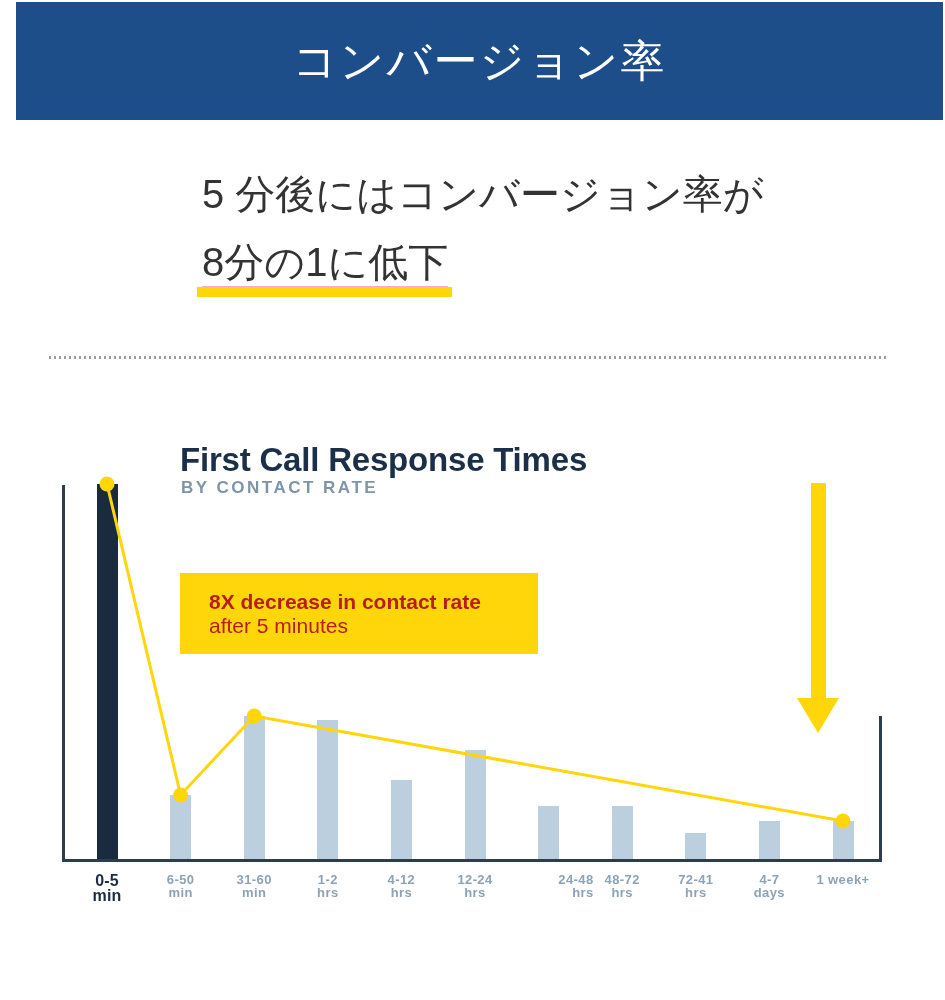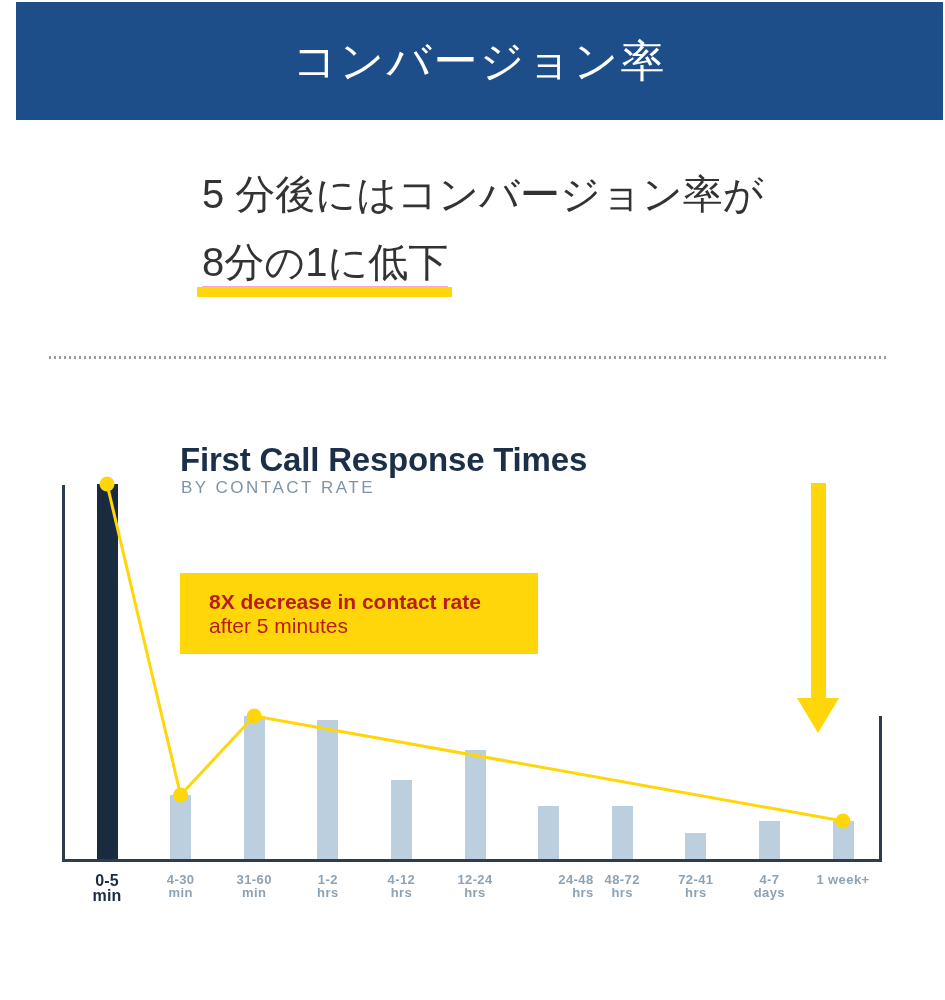--- a/index.html
+++ b/index.html
@@ -32,21 +32,21 @@
     position:absolute;left:49px;top:356px;width:839px;height:3px;
     background:repeating-linear-gradient(90deg,var(--divider,#9b9b9b) 0 2px,transparent 2px 5px);
   }
   
   .chart-title{
     position:absolute;left:180px;top:441px;
     font-size:33px;font-weight:bold;color:var(--title,#1b3048);letter-spacing:-0.2px;
   }
   .chart-subtitle{
     position:absolute;left:181px;top:478px;
-    font-size:17px;font-weight:400;color:var(--subtitle,#7e95a9);letter-spacing:2.5px;
+    font-size:17px;font-weight:700;color:var(--subtitle,#7e95a9);letter-spacing:2.5px;
   }
   
   .callout{
     position:absolute;left:180px;top:573px;width:358px;height:81px;
     background:var(--accent,#ffd60a);box-sizing:border-box;
     padding:17px 0 0 29px;color:#b91c1c;
   }
   .callout-l1{font-size:21px;font-weight:bold;line-height:24px;}
   .callout-l2{font-size:21px;line-height:24px;}
   
@@ -124,21 +124,21 @@
       <circle cx="781" cy="337" r="7.5" fill="#ffd60a"></circle>
     </svg>
   </div>
 
 <div class="xlabels" id="xlabels">
     <div class="xlabel xlabel-dark" style="left: 0px;">
       <div>0-5</div>
       <div>min</div>
     </div>
     <div class="xlabel" style="left: 73.6px;">
-      <div>4-30</div>
+      <div>6-50</div>
       <div>min</div>
     </div>
     <div class="xlabel" style="left: 147.2px;">
       <div>31-60</div>
       <div>min</div>
     </div>
     <div class="xlabel" style="left: 220.8px;">
       <div>1-2</div>
       <div>hrs</div>
     </div>

